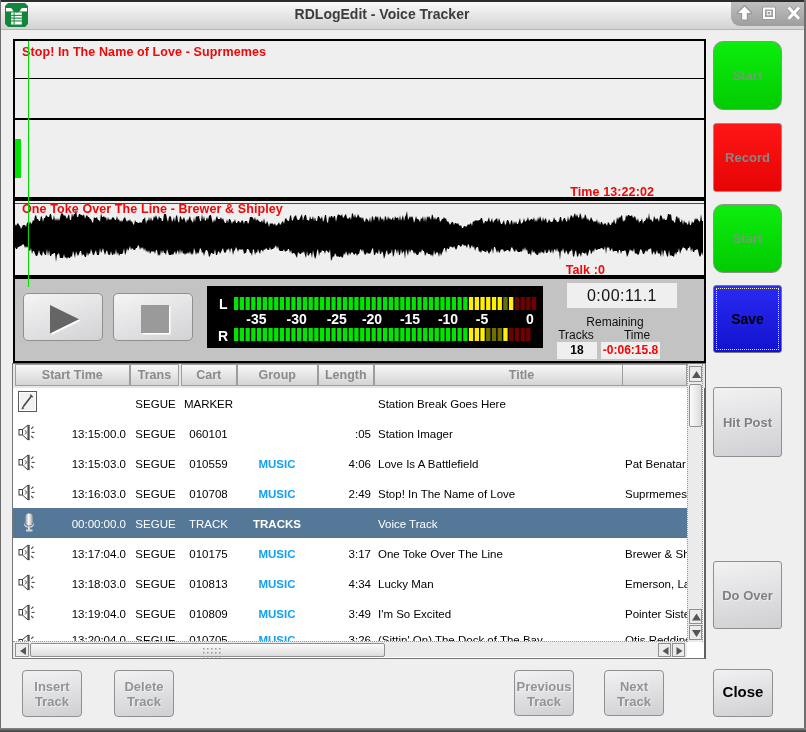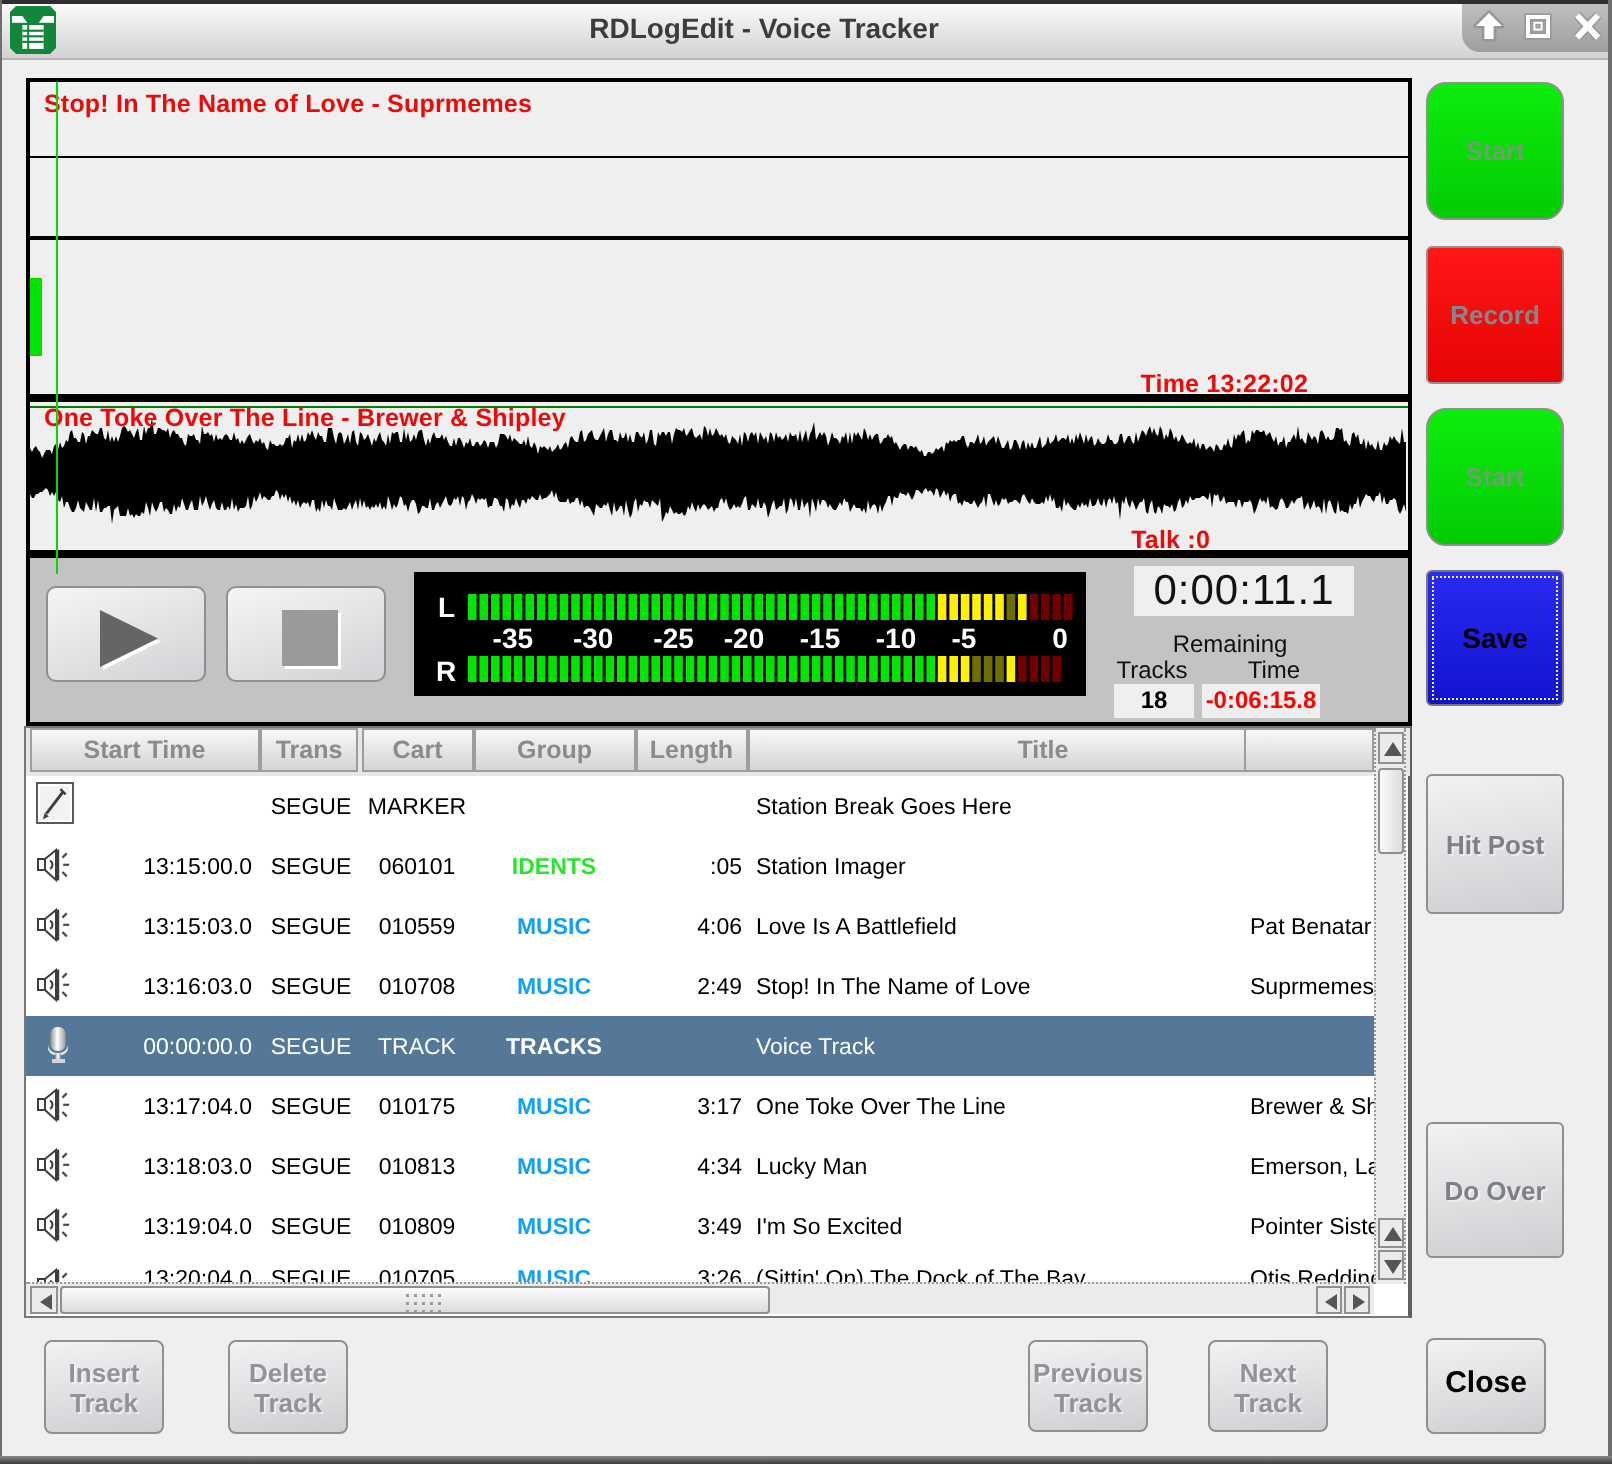--- a/index.html
+++ b/index.html
@@ -24,21 +24,21 @@
 .trackbox { left:13px; width:693px; background:#efefef; border:2px solid #000; }
 #track1 { top:39px; height:160px; }
 #track2 { top:199px; height:78px; border-top:none;padding-left:14px; }
 .redtitle { color:#ee0808; font-weight:bold; font-size:12.5px; letter-spacing:0.1px;}
 
 
 #transport { left:13px; top:277px; width:693px; height:86px; background:#c3c3c3; border:2px solid #000; }
 .tbtn { width:80px; height:48px; border:1px solid #8f8f8f; border-radius:5px;
   background:linear-gradient(160deg,#f5f5f5,#d2d2d6); }
 #timerbox { left:552px; top:4px; width:110px; height:25px; background:#efefef;
-  font-size:21px; color:#111; text-align:center; line-height:26px; letter-spacing:0.5px;}
+  font-size:16px; color:#111; text-align:center; line-height:26px; letter-spacing:0.5px;}
 .smalllabel { font-size:12px; color:#111; }
 .valbox { top:63px; height:17px; background:#efefef; font-size:12px; font-weight:bold; text-align:center; line-height:17px;}
 
 
 #tablewrap { left:12px; top:363px; width:694px; height:296px; border:1px solid #777; border-right:2px solid #606060; background:#fff; }
 .hcell { top:0; height:22px; background:linear-gradient(#f8f8f8,#d4d4d4); border:1px solid #9d9d9d;
   font-size:12.5px; font-weight:bold; color:#8b8b8b; text-align:center; line-height:21px; }
 .row { left:0; width:674px; height:30px; }
 .cell { top:0; height:30px; line-height:32px; font-size:11.5px; color:#000; white-space:nowrap; overflow:hidden;}
 .c-start { left:29px; width:84px; text-align:right; }
@@ -302,21 +302,20 @@
 <path d="M7,6.3 C8.6,7.2 8.6,9.5 7,10.4" stroke="#3d3d3d" fill="none"></path>
 <g stroke="#4a4a4a" stroke-width="1.1">
 <line x1="13.2" y1="4.8" x2="15.4" y2="2.6"></line>
             <line x1="13.6" y1="8.4" x2="16.6" y2="8.4"></line>
             <line x1="13.2" y1="12" x2="15.4" y2="14.2"></line>
           </g>
         </svg></div>
       <div class="abs cell c-start">13:15:00.0</div>
       <div class="abs cell c-trans">SEGUE</div>
       <div class="abs cell c-cart">060101</div>
-      <div class="abs cell c-group g-idents">IDENTS</div>
       <div class="abs cell c-len">:05</div>
       <div class="abs cell c-title">Station Imager</div>
     </div>
     <div class="row abs" style="top:84px;">
       <div class="abs" style="left:5px;top:6px;"><svg width="17" height="17" viewBox="0 0 17 17">
           <g stroke="#3d3d3d" stroke-width="1" fill="#fdfdfd">
 <rect x="1" y="5.5" width="3.5" height="5.5"></rect>
 <polygon points="4.5,5.5 10,1 10,16 4.5,11"></polygon>
 <rect x="10.2" y="0.8" width="1.4" height="15.4" fill="#3d3d3d" stroke="none"></rect>
           </g>

